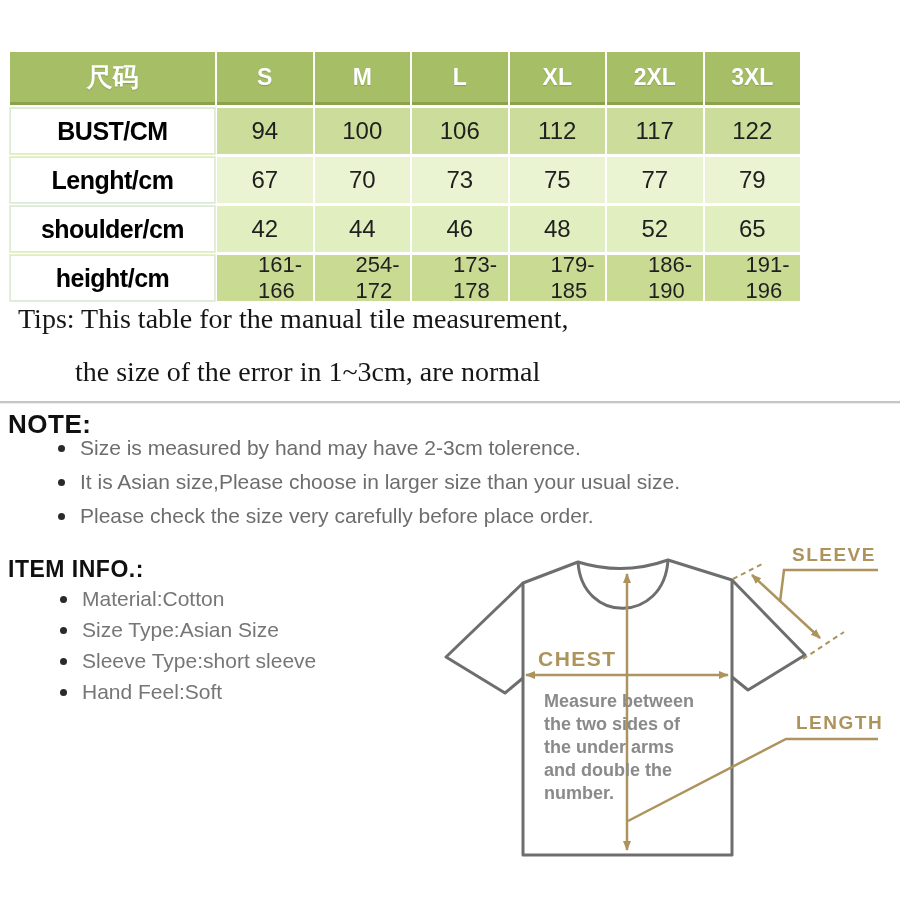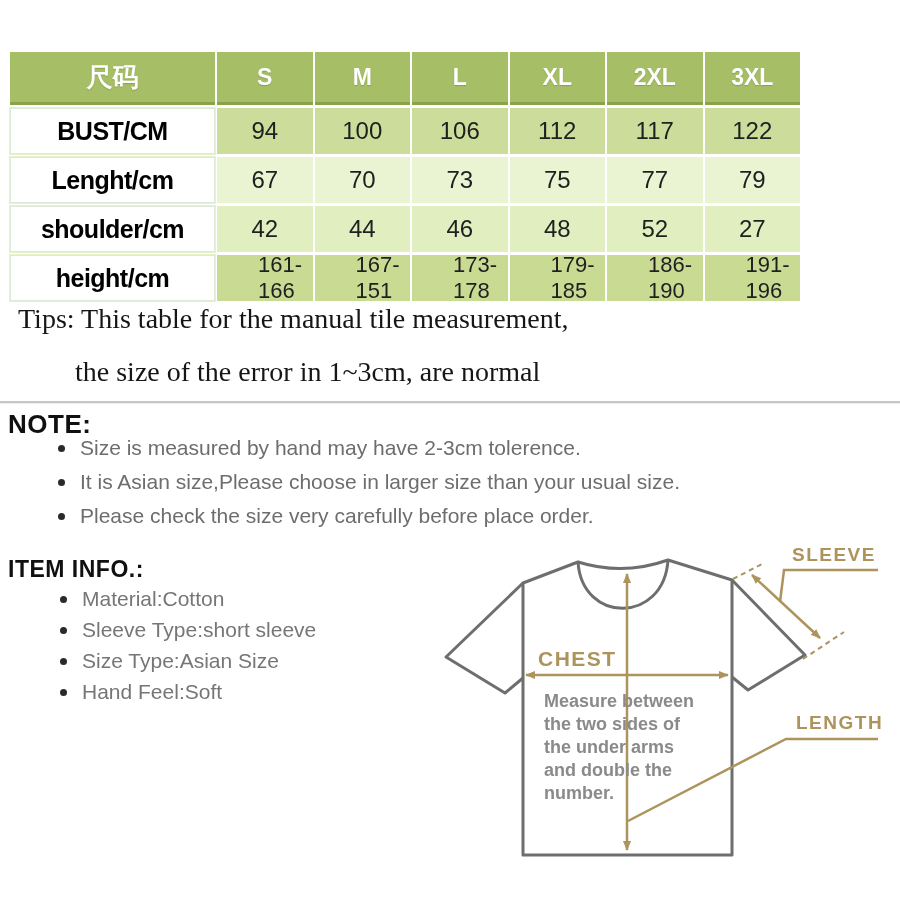--- a/index.html
+++ b/index.html
@@ -94,25 +94,25 @@
     <div class="cell val bg-length">75</div>
     <div class="cell val bg-length">77</div>
     <div class="cell val bg-length">79</div>
 
     <div class="cell lbl">shoulder/cm</div>
     <div class="cell val bg-shoulder">42</div>
     <div class="cell val bg-shoulder">44</div>
     <div class="cell val bg-shoulder">46</div>
     <div class="cell val bg-shoulder">48</div>
     <div class="cell val bg-shoulder">52</div>
-    <div class="cell val bg-shoulder">27</div>
+    <div class="cell val bg-shoulder">65</div>
 
     <div class="cell lbl">height/cm</div>
     <div class="cell val sm bg-height">161-166</div>
-    <div class="cell val sm bg-height">167-151</div>
+    <div class="cell val sm bg-height">254-172</div>
     <div class="cell val sm bg-height">173-178</div>
     <div class="cell val sm bg-height">179-185</div>
     <div class="cell val sm bg-height">186-190</div>
     <div class="cell val sm bg-height">191-196</div>
   </div>
 
   <div class="tips-line tips-1">Tips: This table for the manual tile measurement,</div>
   <div class="tips-line tips-2">the size of the error in 1~3cm, are normal</div>
 
   <div class="divider"></div>
@@ -120,22 +120,22 @@
   <div class="sec-heading note-heading">NOTE:</div>
   <ul class="bullets note-list">
     <li>Size is measured by hand may have 2-3cm tolerence.</li>
     <li>It is Asian size,Please choose in larger size than your usual size.</li>
     <li>Please check the size very carefully before place order.</li>
   </ul>
 
   <div class="sec-heading item-heading">ITEM INFO.:</div>
   <ul class="bullets item-list">
     <li>Material:Cotton</li>
+    <li>Size Type:Asian Size</li>
     <li>Sleeve Type:short sleeve</li>
-    <li>Size Type:Asian Size</li>
     <li>Hand Feel:Soft</li>
   </ul>
 
   <svg class="diagram" width="470" height="365" viewBox="0 0 470 365" xmlns="http://www.w3.org/2000/svg">
     <defs>
       <marker id="arrTan" markerWidth="12" markerHeight="10" refX="9" refY="4" orient="auto-start-reverse" markerUnits="userSpaceOnUse">
         <path d="M0,0 L10,4 L0,8 Z" fill="#ad935c"></path>
       </marker>
     </defs>
 

